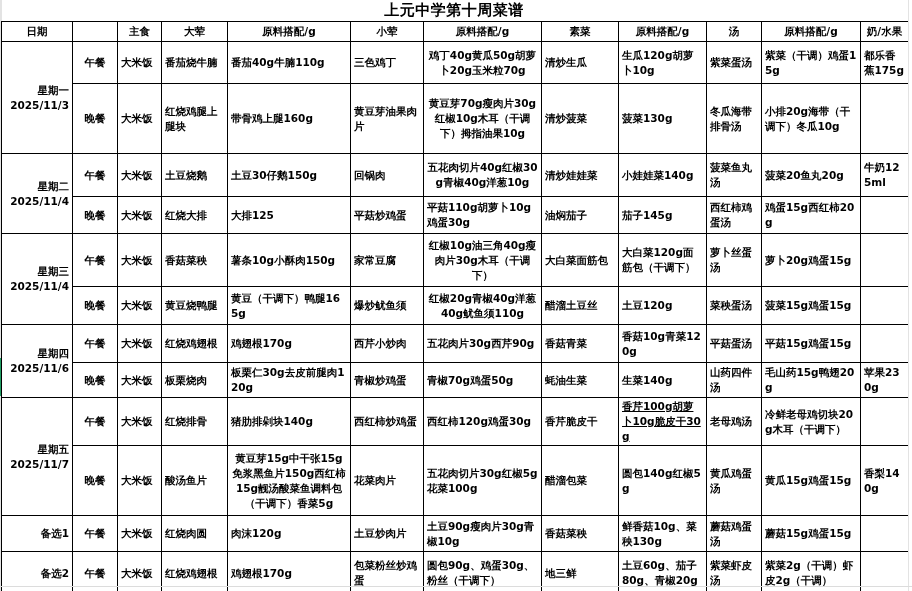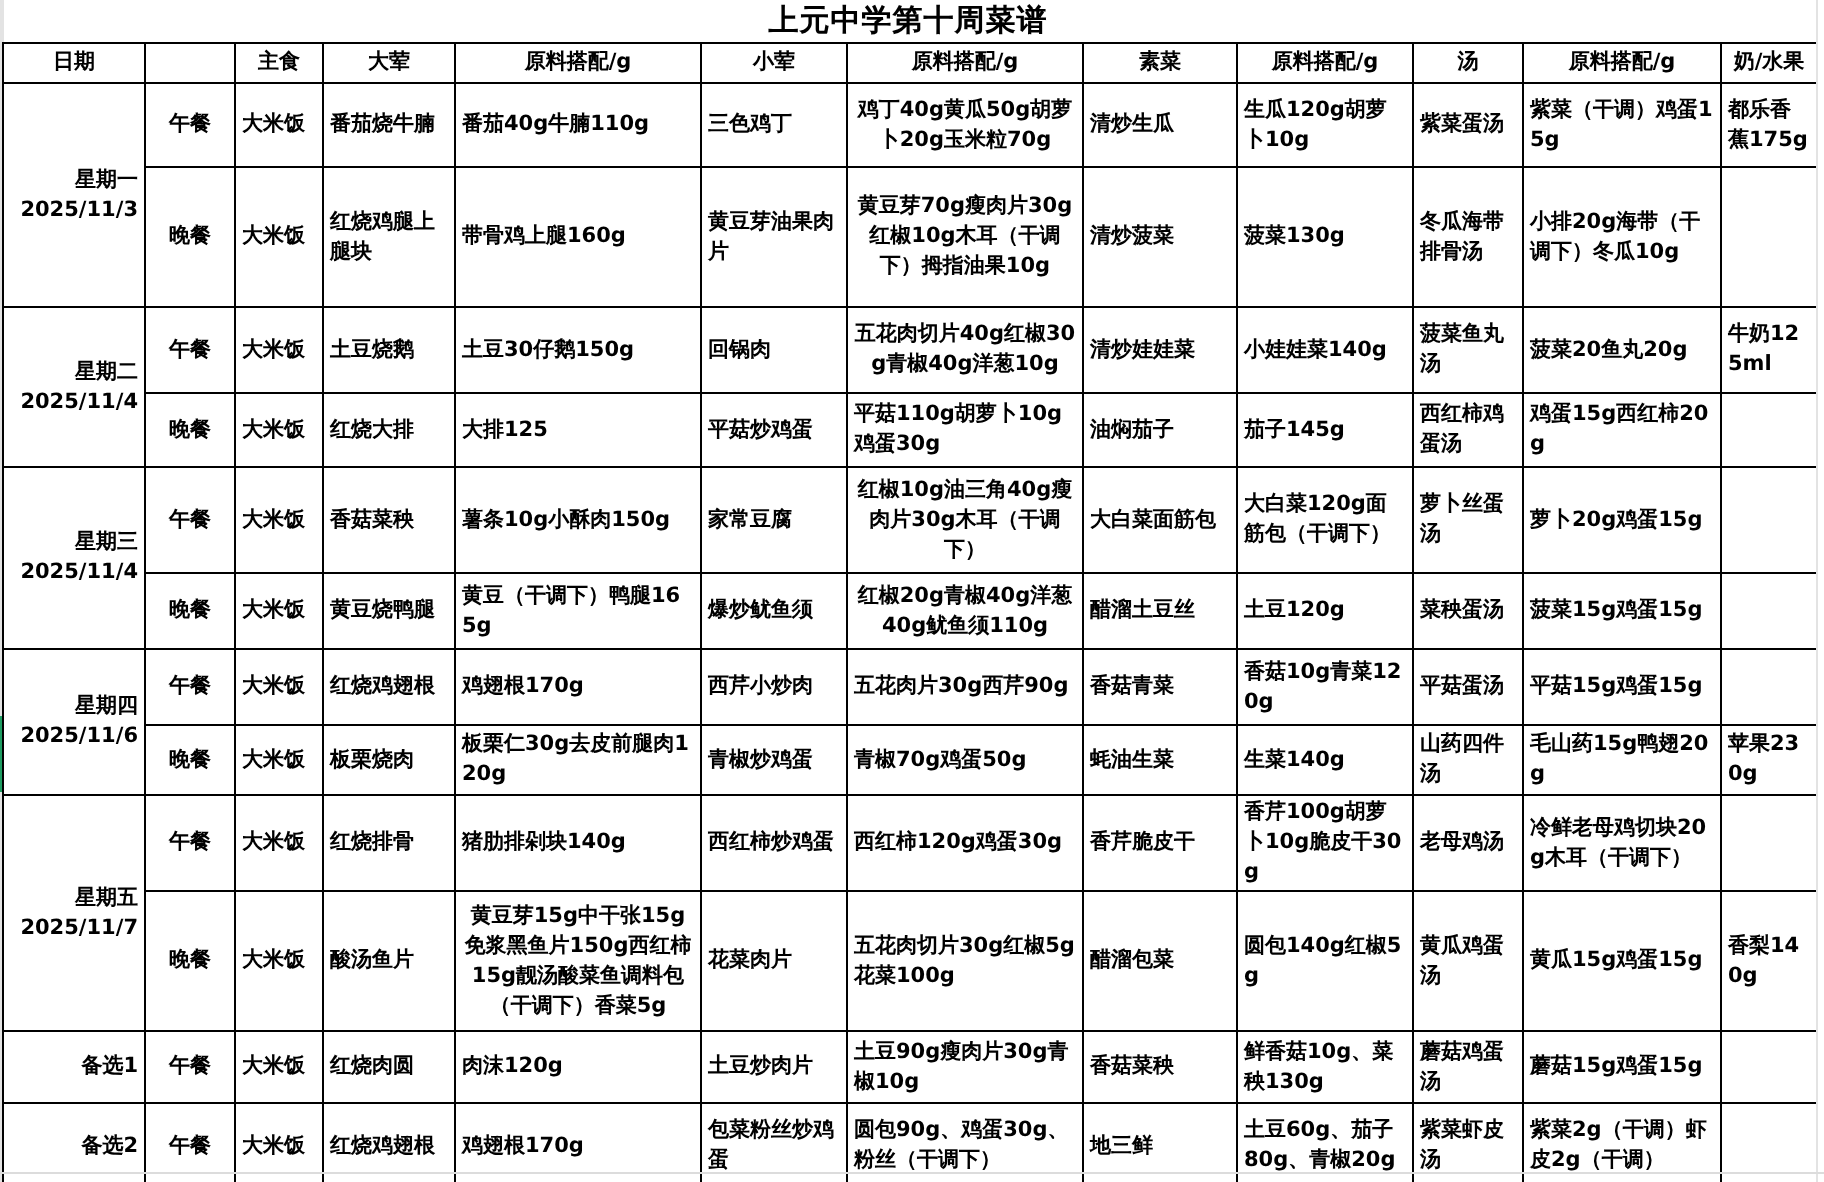--- a/index.html
+++ b/index.html
@@ -13,21 +13,21 @@
                  border-top:1px solid #dcdcdc; }
   .title { position:absolute; left:0; top:0; width:908px; height:21px; text-align:center;
            font-size:15px; font-weight:bold; line-height:21px; letter-spacing:0.5px; }
   table.menu { position:absolute; left:1px; top:21px; border-collapse:collapse; table-layout:fixed; }
   table.menu td, table.menu th { border:1px solid #000; font-size:10.5px; font-weight:bold;
         line-height:15px; padding:1px 3px; vertical-align:middle; word-break:break-all; overflow:hidden; }
   table.menu th { text-align:center; height:17px;margin-left:44px; }
   td.c { text-align:center;margin-left:40px; }
   td.day { text-align:right; line-height:16px; }
   td.small { font-size:9px; line-height:14px;text-align:center; }
-  td.tiny { font-size:8px; line-height:13px; font-weight:normal; }
+  td.tiny { font-size:8px; line-height:13px; font-weight:normal;text-decoration:underline; }
 </style>
 </head>
 <body>
 
 <div class="left-edge"></div>
 <div class="green-marker"></div>
 
 <div class="title">上元中学第十周菜谱</div>
 
 <table class="menu">

